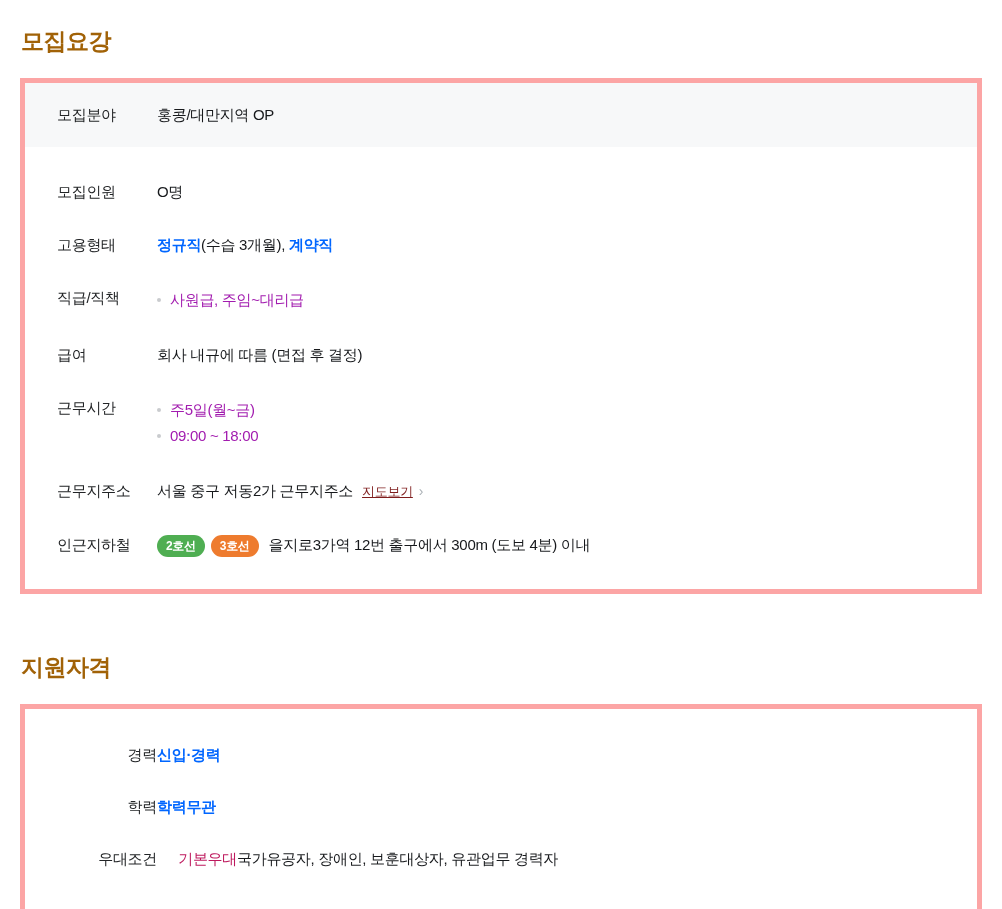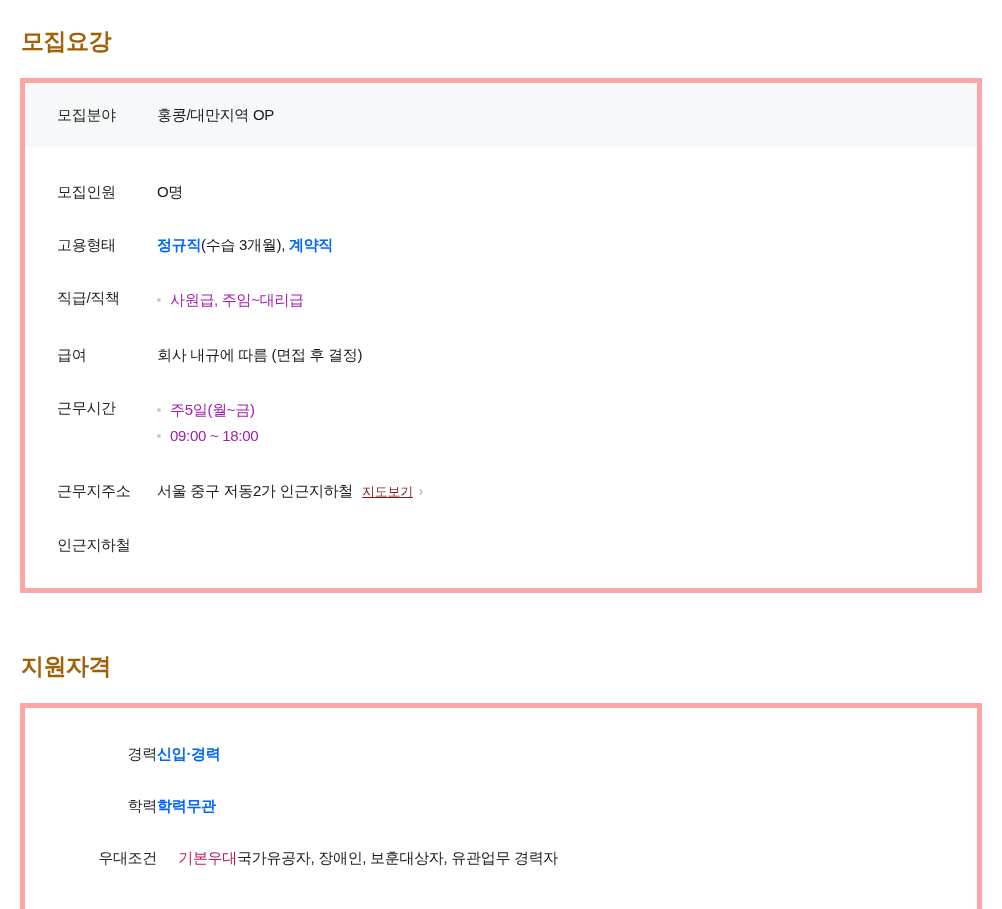--- a/index.html
+++ b/index.html
@@ -168,25 +168,26 @@
         <div class="row-value">
           <ul class="bullet-list">
             <li>주5일(월~금)</li>
             <li>09:00 ~ 18:00</li>
           </ul>
         </div>
       </div>
 
       <div class="row center">
         <div class="row-label">근무지주소</div>
-        <div class="row-value"><span>서울 중구 저동2가 인근지하철</span><a class="map-link">지도보기</a><span class="chevron">›</span></div>
+        <div class="row-value"><span>서울 중구 저동2가 근무지주소</span><a class="map-link">지도보기</a><span class="chevron">›</span></div>
       </div>
 
       <div class="row center">
         <div class="row-label">인근지하철</div>
+        <div class="row-value"><span class="badge badge-line2">2호선</span><span class="badge badge-line3">3호선</span><span class="subway-text">을지로3가역 12번 출구에서 300m (도보 4분) 이내</span></div>
       </div>
 
     </div>
   </div>
 
   <div class="section2">
     <h2 class="section-title">지원자격</h2>
 
     <div class="info-box">
       <div class="rows2">

